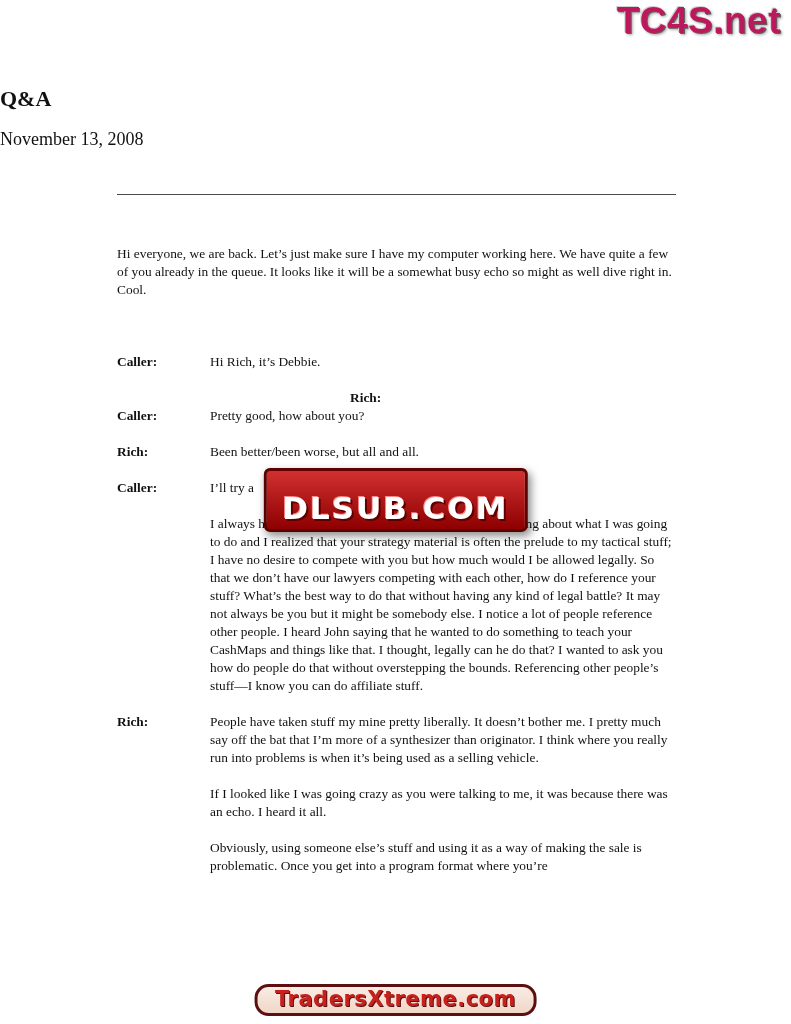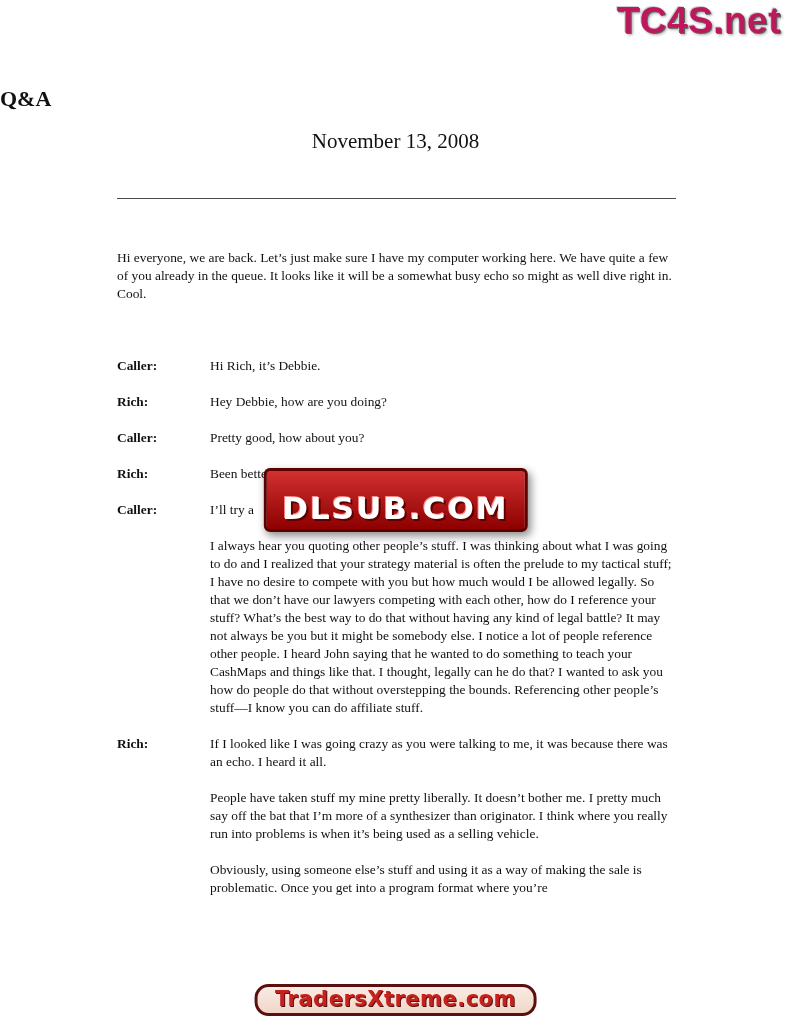--- a/index.html
+++ b/index.html
@@ -26,22 +26,21 @@
     text-shadow: -1px -1px 0 #d2d2d2, 1px 1px 0 #606060, 2px 2px 3px rgba(0,0,0,0.35);
   }
   .title {
     margin: 86px 0 0 0;
     text-align: left;
     font-size: 22px;
     font-weight: 700;
   }
   .date {
     margin-top: 17px;
-    text-align: center;
-    font-size: 21px;
+    font-size: 18px;
   }
   .divider {
     border: none;
     border-top: 1px solid #4a4a4a;
     margin: 44px 115px 0 117px;
     height: 0;
   }
   .content {
     margin: 50px 115px 0 117px;
     font-size: 13.4px;
@@ -111,23 +110,20 @@
 
       <div class="turn">
         <span class="speaker">Caller:</span>
         <div class="speech">
           <p>Hi Rich, it’s Debbie.</p>
         </div>
       </div>
 
       <div class="turn">
         <span class="speaker">Rich:</span>
-        <div class="speech">
-          <p>Hey Debbie, how are you doing?</p>
-        </div>
       </div>
 
       <div class="turn">
         <span class="speaker">Caller:</span>
         <div class="speech">
           <p>Pretty good, how about you?</p>
         </div>
       </div>
 
       <div class="turn">
@@ -141,22 +137,22 @@
         <span class="speaker">Caller:</span>
         <div class="speech">
           <p>I’ll try a</p>
           <p>I always hear you quoting other people’s stuff. I was thinking about what I was going to do and I realized that your strategy material is often the prelude to my tactical stuff; I have no desire to compete with you but how much would I be allowed legally. So that we don’t have our lawyers competing with each other, how do I reference your stuff? What’s the best way to do that without having any kind of legal battle? It may not always be you but it might be somebody else. I notice a lot of people reference other people. I heard John saying that he wanted to do something to teach your CashMaps and things like that. I thought, legally can he do that? I wanted to ask you how do people do that without overstepping the bounds. Referencing other people’s stuff—I know you can do affiliate stuff.</p>
         </div>
       </div>
 
       <div class="turn">
         <span class="speaker">Rich:</span>
         <div class="speech">
+          <p>People have taken stuff my mine pretty liberally. It doesn’t bother me. I pretty much say off the bat that I’m more of a synthesizer than originator. I think where you really run into problems is when it’s being used as a selling vehicle.</p>
           <p>If I looked like I was going crazy as you were talking to me, it was because there was an echo. I heard it all.</p>
-          <p>People have taken stuff my mine pretty liberally. It doesn’t bother me. I pretty much say off the bat that I’m more of a synthesizer than originator. I think where you really run into problems is when it’s being used as a selling vehicle.</p>
           <p>Obviously, using someone else’s stuff and using it as a way of making the sale is problematic. Once you get into a program format where you’re</p>
         </div>
       </div>
 
     </div>
   </div>
 
   <div class="watermark">
     <span class="stamp-text">DLSUB.COM</span>
   </div>

